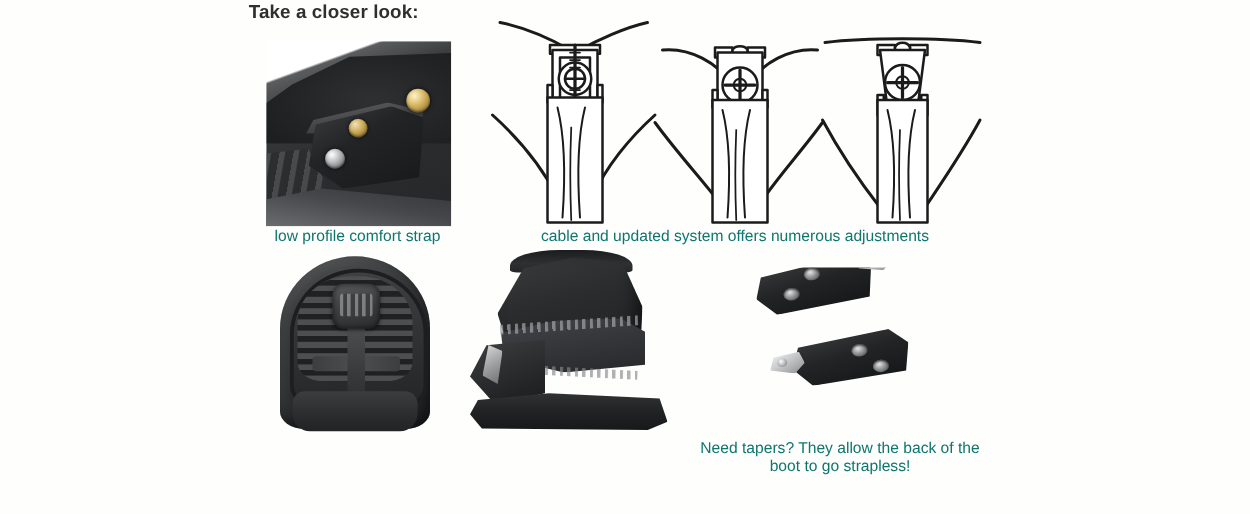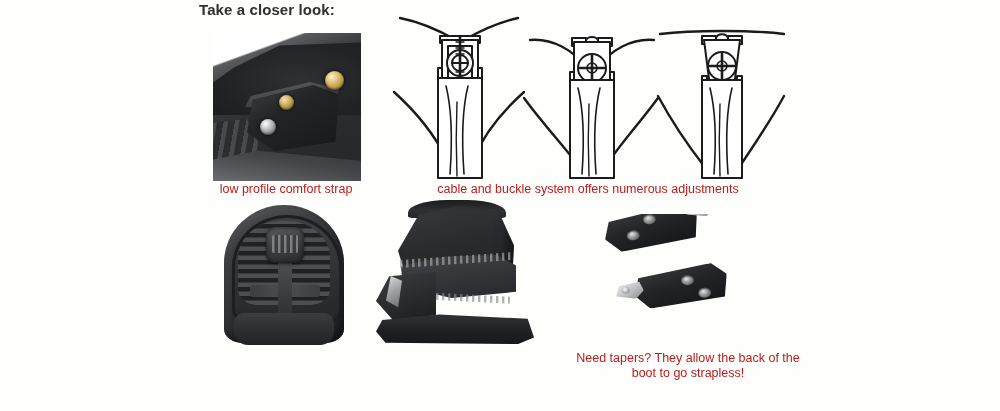--- a/index.html
+++ b/index.html
@@ -35,21 +35,21 @@
     color: #302f2b;
     letter-spacing: 0.1px;
     white-space: nowrap;
     font-family: "Liberation Sans", sans-serif;
   }
 
   
   .caption {
     position: absolute;
     font-size: 12.5px;
-    color: #b91c1c;
+    color: #0f766e;
     text-align: center;
     line-height: 15px;
     white-space: pre-line;
     font-family: "Liberation Sans", sans-serif;
   }
 
   
   .figure { position: absolute; }
   .photo  { position: absolute; overflow: hidden; background: #fefefc; }
   .diagram{ position: absolute; }
@@ -345,21 +345,21 @@
         <path d="M85 70 L90 70 L90 86 L85 86 Z"></path>
 
         <path d="M50 74 L90 74 L90 172 L50 172 Z"></path>
         <path d="M58 82 C64 106, 64 140, 62 168" fill="none" stroke-width="1.6"></path>
         <path d="M80 82 C74 106, 74 140, 76 168" fill="none" stroke-width="1.6"></path>
         <path d="M68 98 C67 122, 67 146, 68 170" fill="none" stroke-width="1.4"></path>
       </g>
     </svg>
   </div>
 
-  <div class="caption" style="left:408px; top:182px; width:360px;">cable and buckle system offers numerous adjustments</div>
+  <div class="caption" style="left:408px; top:182px; width:360px;">cable and updated system offers numerous adjustments</div>
 
   <div class="photo figure" id="photo-sole">
     <div class="sole-body"></div>
     <div class="sole-rim"></div>
     <div class="tread"></div>
     <div class="tread-cross"></div>
     <div class="tread-stem"></div>
     <div class="tread-center"></div>
     <div class="tread-logo"></div>
     <div class="sole-heel"></div>
@@ -388,16 +388,16 @@
     </div>
     <div class="taper" id="t2">
       <div class="plate"></div>
       <div class="tab"></div>
       <div class="hole"></div>
       <div class="hole h2"></div>
       <div class="tabhole"></div>
     </div>
   </div>
 
-  <div class="caption" style="left:558px; top:351px; width:260px;">Need tapers? They allow the back of the
+  <div class="caption" style="left:542px; top:351px; width:260px;">Need tapers? They allow the back of the
 boot to go strapless!</div>
 
 </div>
 
 </body></html>

